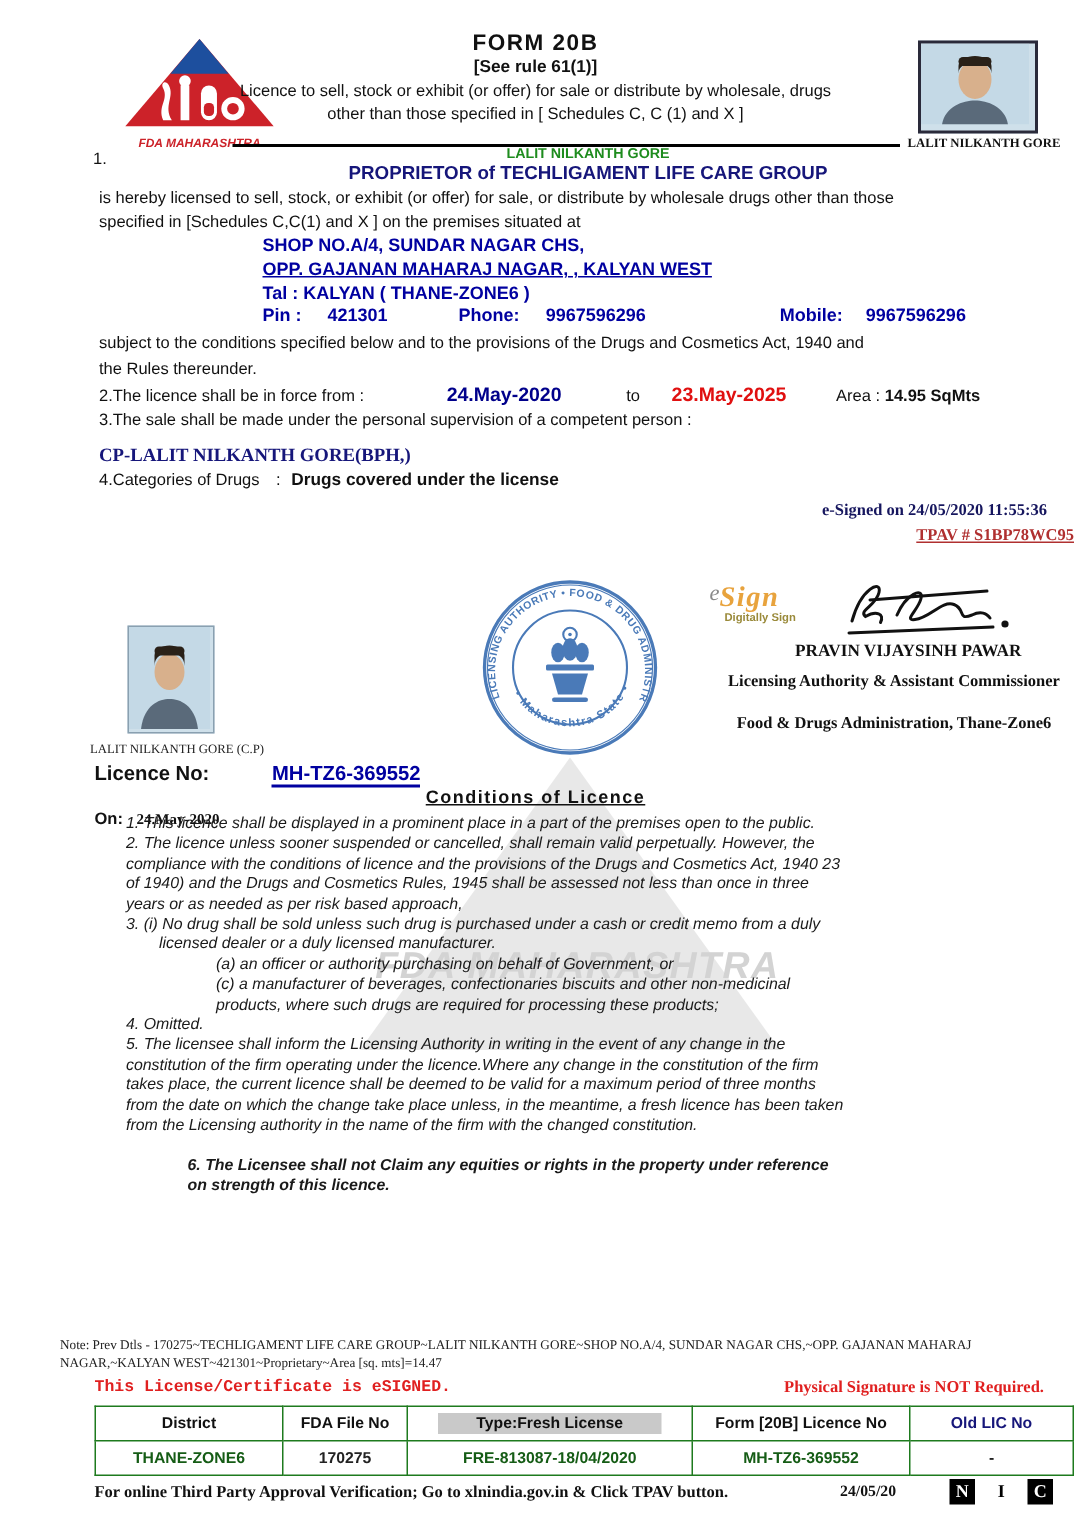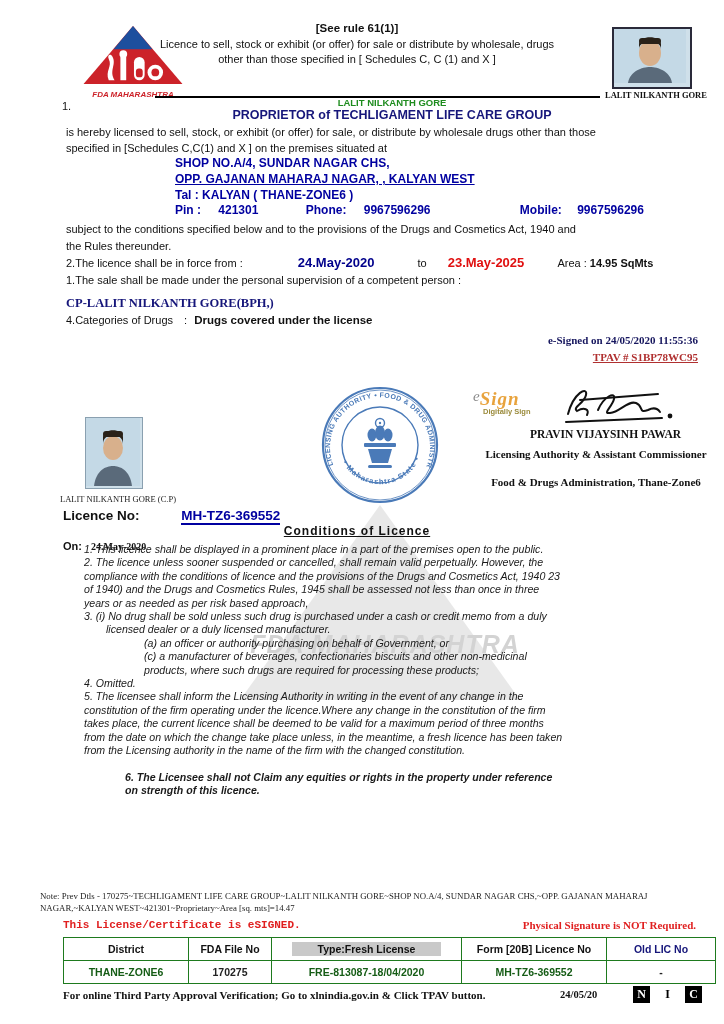--- a/index.html
+++ b/index.html
@@ -44,21 +44,21 @@
   .to-date{color:#e01010;font-weight:bold;font-size:13px;}
   .area-val{font-weight:bold;font-size:11px;color:#111;}
   .supervision-label{left:66px;top:274px;font-size:11px;}
   .cp-name{left:66px;top:296px;font-family:"Liberation Serif",serif;
         font-size:12.5px;font-weight:bold;color:#16167a;}
   .categories{left:66px;top:314px;font-size:11px;}
   .categories b{font-size:11.5px;}
 
   .esigned{right:26px;top:334px;text-align:right;font-family:"Liberation Serif",serif;
         font-size:11px;font-weight:bold;color:#16165e;}
-  .tpav{right:26px;top:351px;text-align:right;font-family:"Liberation Serif",serif;
+  .tpav{right:8px;top:351px;text-align:right;font-family:"Liberation Serif",serif;
         font-size:11px;font-weight:bold;color:#b03030;text-decoration:underline;cursor:pointer;}
 
   
   .stamp{left:318px;top:383px;width:124px;height:124px;}
   .esign-logo{left:473px;top:388px;width:90px;}
   .esign-e{font-family:"Liberation Serif",serif;font-style:italic;font-size:15px;color:#8a8a8a;vertical-align:top;}
   .esign-sign{font-family:"Liberation Serif",serif;font-style:italic;font-weight:bold;
         font-size:19px;color:#e8a33d;letter-spacing:1px;}
   .esign-sub{font-size:7.5px;color:#9a8a3a;margin-top:-3px;margin-left:10px;font-weight:bold;}
   .signature{left:558px;top:382px;width:118px;height:46px;}
@@ -131,20 +131,21 @@
       <circle cx="45" cy="31" r="4" fill="#ffffff"></circle>
       <rect x="56" y="34" width="11" height="24" rx="5.5" fill="#ffffff"></rect>
       <rect x="58" y="46" width="7" height="9" rx="3" fill="#cc2229"></rect>
       <circle cx="78" cy="50" r="8" fill="#ffffff"></circle>
       <circle cx="78" cy="50" r="4" fill="#cc2229"></circle>
     </svg>
     <div class="fda-caption">FDA MAHARASHTRA</div>
   </div>
 
   <div class="abs hdr-center">
+    <div class="form-title">FORM  20B</div>
     <div class="rule-ref">[See rule 61(1)]</div>
     <div class="subtitle">
       <div>Licence to sell, stock or exhibit (or offer) for sale or distribute  by wholesale, drugs</div>
       <div>other than those specified in [ Schedules C, C (1) and X ]</div>
     </div>
   </div>
 
   <div class="abs photo-frame photo-top">
     <svg width="72" height="54" viewBox="0 0 72 54">
       <rect width="72" height="54" fill="#c4d9e6"></rect>
@@ -187,21 +188,21 @@
 
   <div class="abs validity">
     <span>2.The licence shall be in force from :</span>
     <span class="from-date" style="margin-left:52px;">24.May-2020</span>
     <span style="margin-left:40px;">to</span>
     <span class="to-date" style="margin-left:18px;">23.May-2025</span>
     <span style="margin-left:30px;">Area :</span>
     <span class="area-val">14.95 SqMts</span>
   </div>
 
-  <div class="abs supervision-label">1.The sale shall be made under the personal supervision of a competent person :</div>
+  <div class="abs supervision-label">3.The sale shall be made under the personal supervision of a competent person :</div>
   <div class="abs cp-name">CP-LALIT NILKANTH GORE(BPH,)</div>
   <div class="abs categories">
     <span>4.Categories of Drugs</span>
     <span style="margin-left:8px;">:</span>
     <b style="margin-left:4px;">Drugs covered under the license</b>
   </div>
 
   <div class="abs esigned">e-Signed on  24/05/2020  11:55:36</div>
   <div class="abs tpav">TPAV # S1BP78WC95</div>
 

